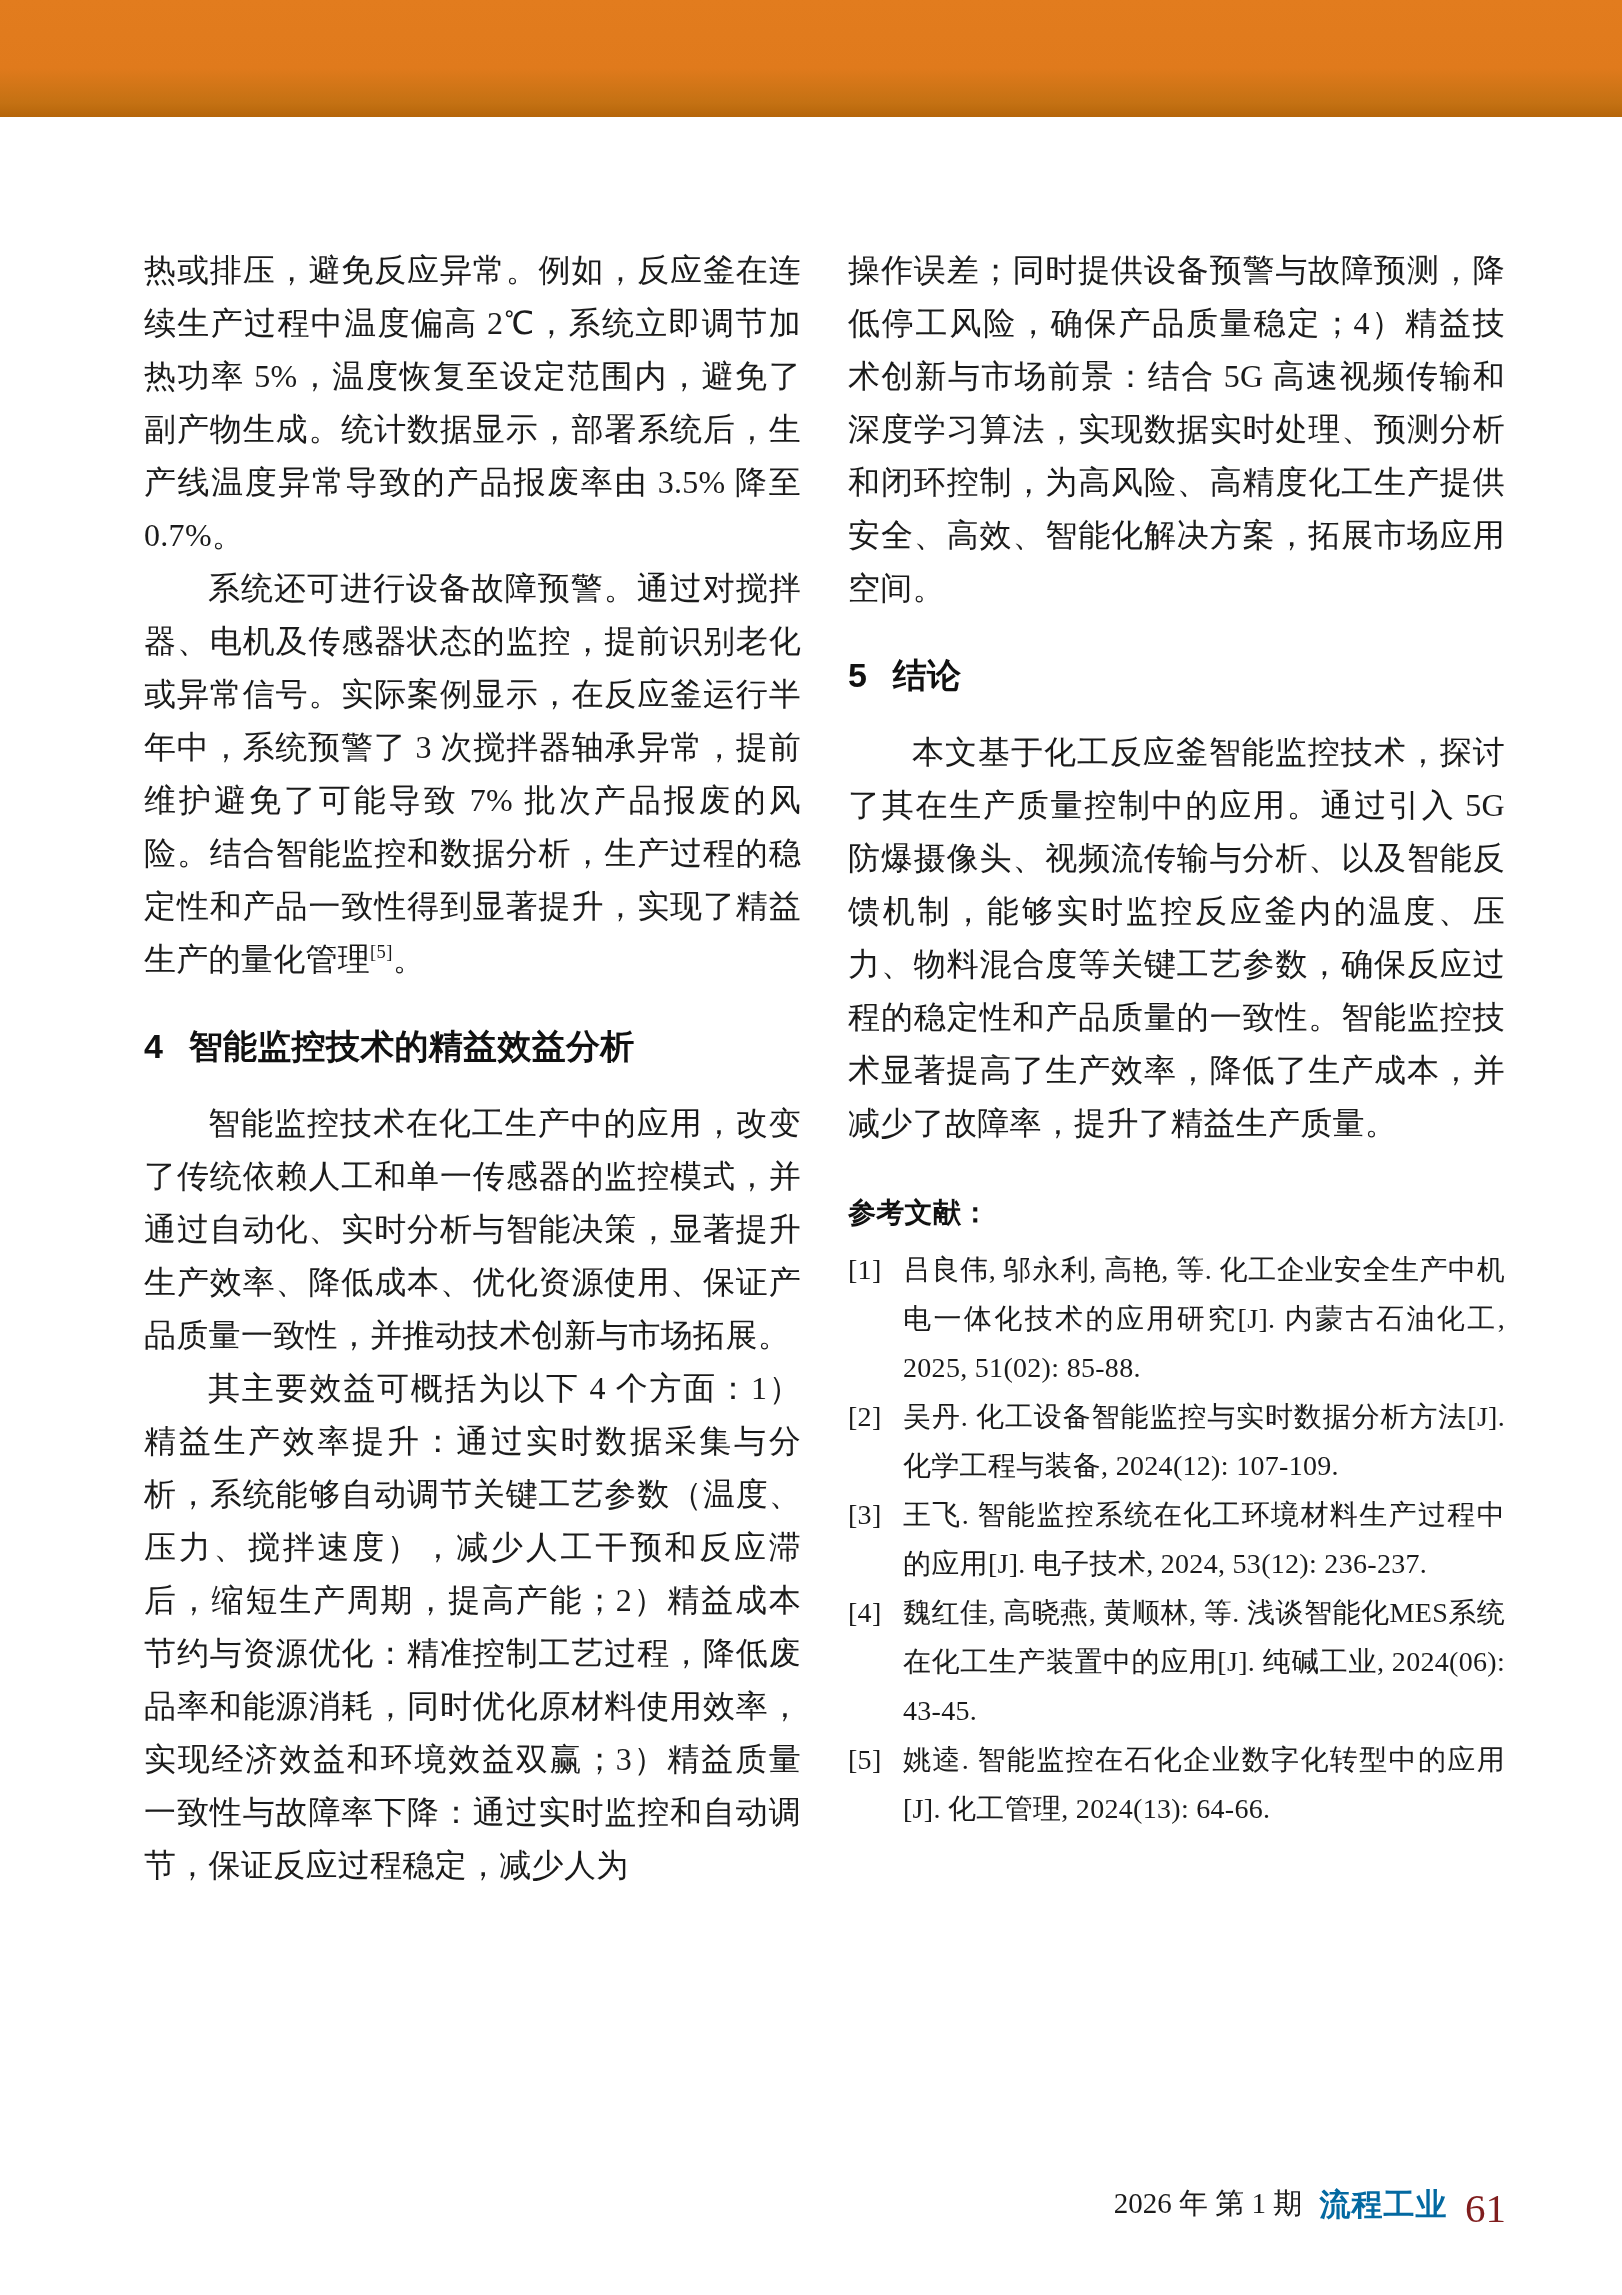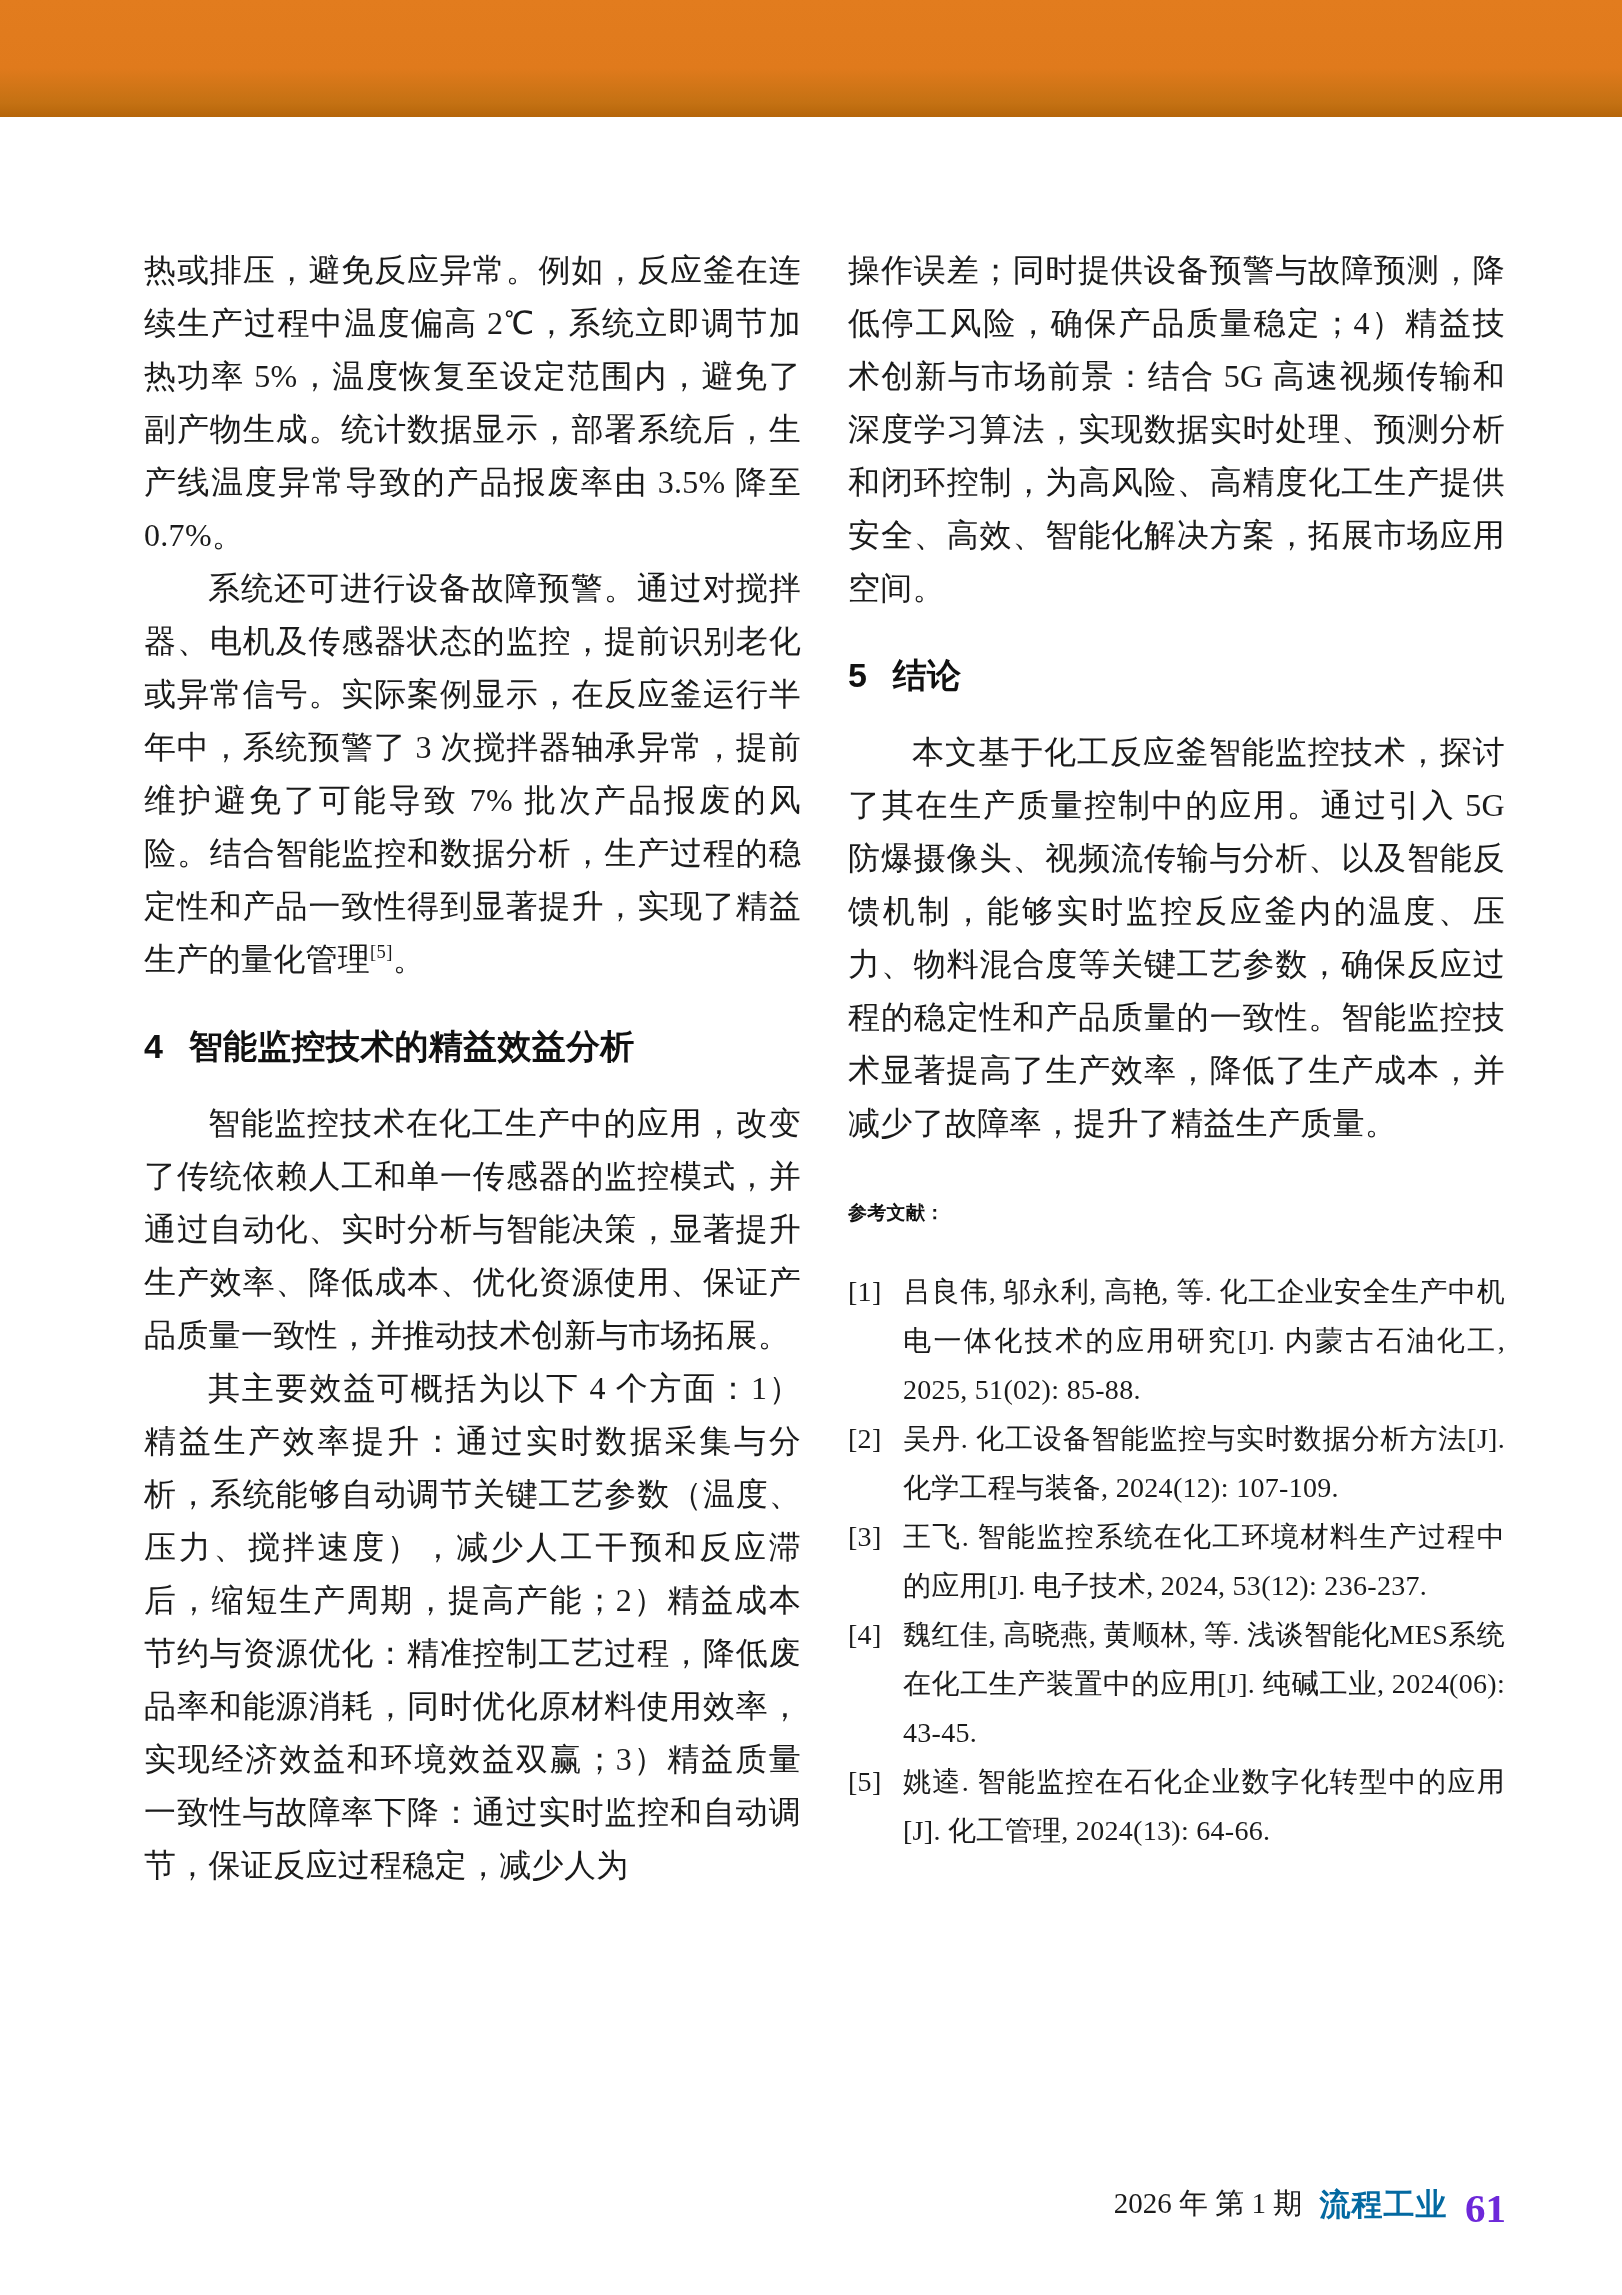--- a/index.html
+++ b/index.html
@@ -44,24 +44,24 @@
     color: #111111;
     margin: 40px 0 30px 0;
     text-align: left;
     display: flex;
     align-items: baseline;
   }
   .section-heading .sec-num { margin-right: 0.75em; }
   .refs-heading {
     font-family: Liberation Serif, serif;
     font-weight: bold;
-    font-size: 19px;
+    font-size: 28px;
     line-height: 36px;
     color: #111111;
-    margin: 45px 0 36px 0;
+    margin: 45px 0 14px 0;
     text-align: left;
   }
   .ref-list { margin: 0; padding: 0; list-style: none; }
   .ref-item {
     display: flex;
     font-size: 28px;
     line-height: 49px;
     margin: 0;
   }
   .ref-num {
@@ -87,22 +87,22 @@
   }
   .footer-journal {
     font-family: "Liberation Sans", sans-serif;
     font-weight: bold;
     font-size: 31px;
     color: #0369a1;
     letter-spacing: 1px;
   }
   .footer-pagenum {
     font-size: 41px;
-    font-weight: bold;
-    color: #6d28d9;
+    font-weight: normal;
+    color: #7f1d1d;
   }
 </style>
 </head>
 <body>
 
 <div class="page">
 
   <div class="top-band"></div>
 
   <div class="column col-left">

